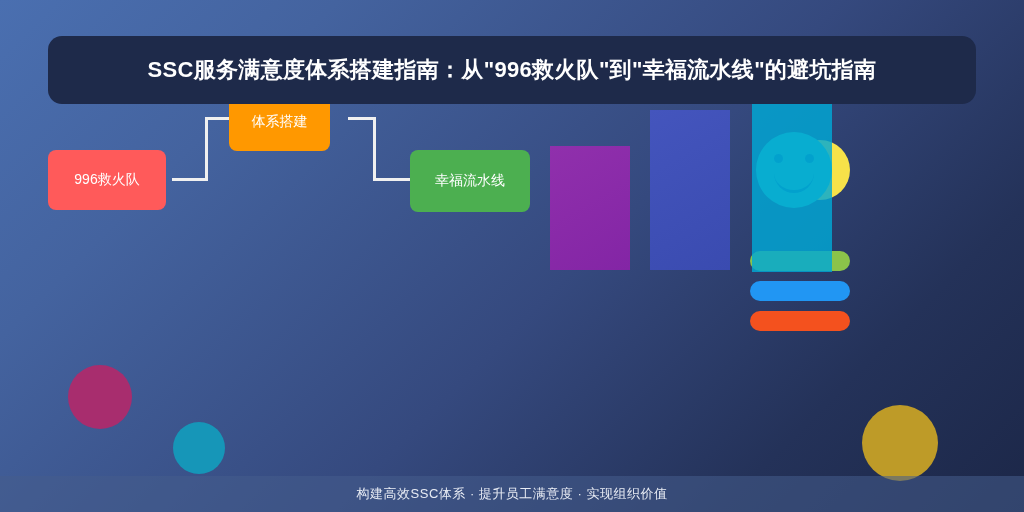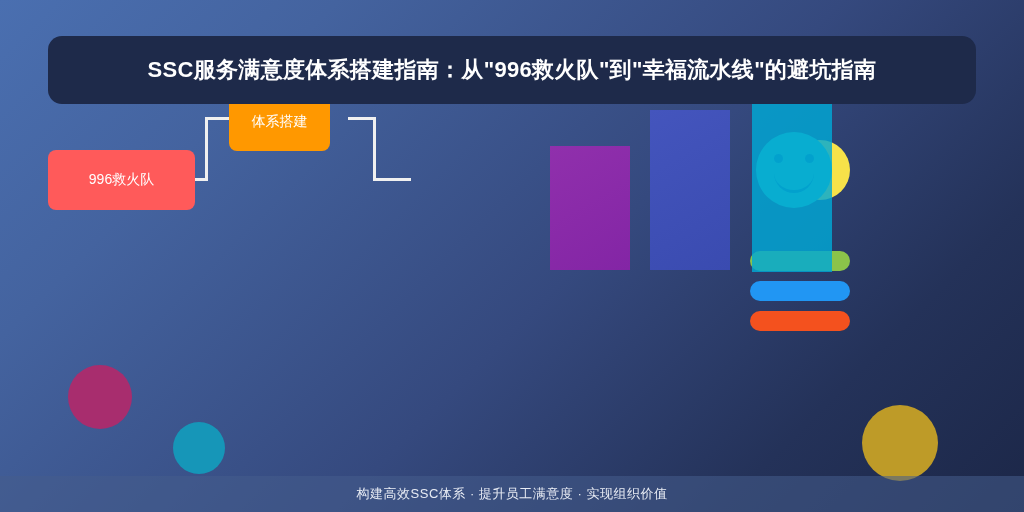--- a/index.html
+++ b/index.html
@@ -121,21 +121,21 @@
     position: absolute;
     display: flex;
     align-items: center;
     justify-content: center;
     border-radius: 8px;
     color: #ffffff;
     font-size: 14px;
   }
   #node-start {
     left: 48px; top: 150px;
-    width: 147px; height: 60px;
+    width: 118px; height: 60px;
     background: #ff5a5a;
   }
   #node-middle {
     left: 229px; top: 93px;
     width: 101px; height: 58px;
     background: #ff9800;
   }
   #node-end {
     left: 410px; top: 150px;
     width: 120px; height: 62px;
@@ -211,18 +211,21 @@
   </div>
 
   <div id="title-bar">
     <div id="title-text">SSC服务满意度体系搭建指南：从"996救火队"到"幸福流水线"的避坑指南</div>
   </div>
 
   <div class="flow-node" id="node-start">
     <span>996救火队</span>
   </div>
 
+  <div class="flow-node" id="node-end">
+    <span>幸福流水线</span>
+  </div>
 
   <div id="footer-bar">
     <span id="footer-text">构建高效SSC体系 · 提升员工满意度 · 实现组织价值</span>
   </div>
 
 </div>
 
 </body></html>

